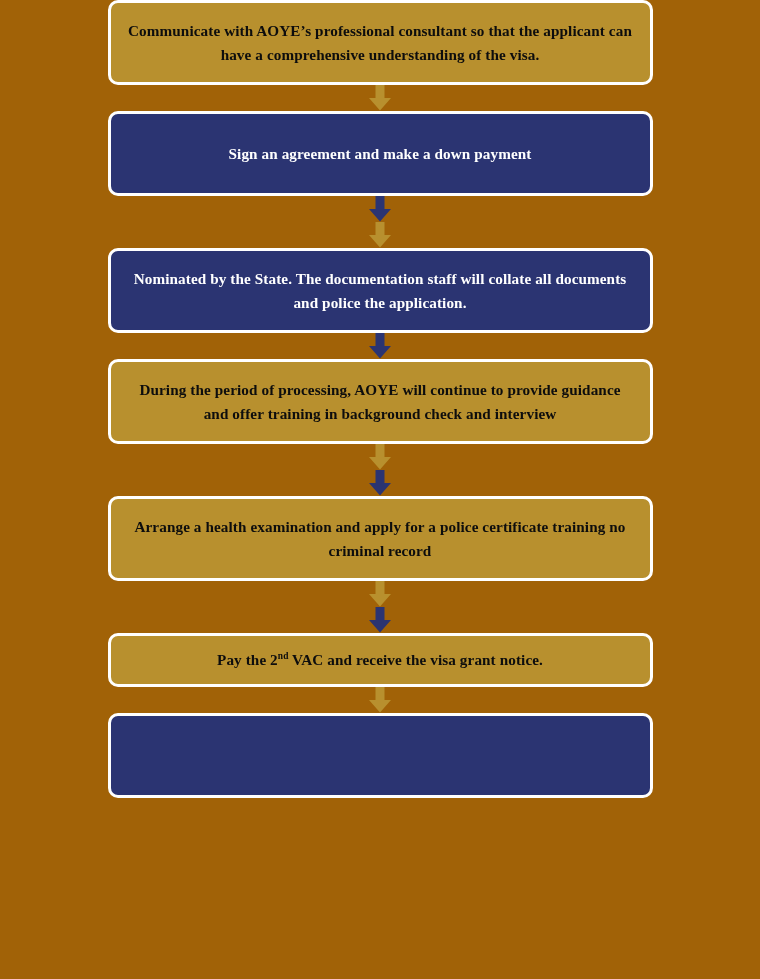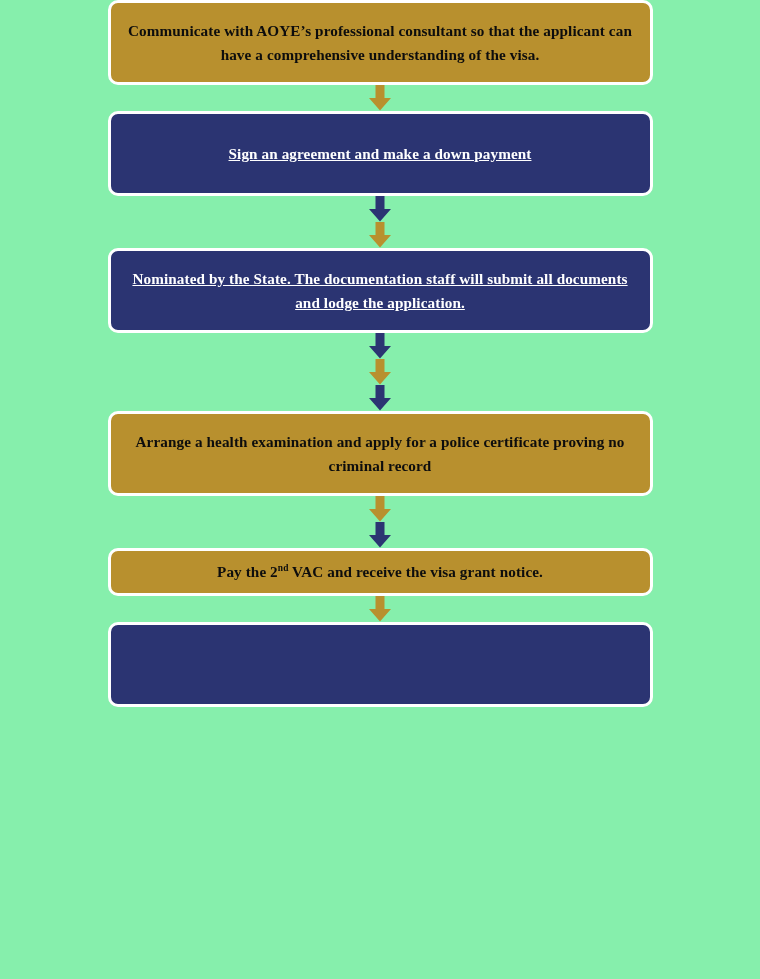--- a/index.html
+++ b/index.html
@@ -9,21 +9,21 @@
     height: 979px;
     background: #000000;
     font-family: "Liberation Serif", "DejaVu Serif", serif;
     overflow: hidden;
   }
 
   #flowchart {
     position: relative;
     width: 760px;
     height: 979px;
-    background: #86efac;
+    background: #a16207;
     display: flex;
     flex-direction: column;
     align-items: center;
   }
 
   .step-wrap {
     position: relative;
     width: 545px;
     display: flex;
     flex-direction: column;
@@ -40,31 +40,30 @@
     justify-content: center;
     text-align: center;
     padding: 6px 16px;
     font-weight: bold;
     font-size: 15.2px;
     line-height: 1.55;
     letter-spacing: 0.1px;
   }
 
   .step-box.h-tall { height: 85px; }
-  .step-box.h-short { height: 48px; }
+  .step-box.h-short { height: 54px; }
 
   .step-box.gold {
     background: #b8902e;
     color: #0d0d0d;
   }
 
   .step-box.navy {
     background: #2b3472;
     color: #ffffff;
-    text-decoration: underline;
   }
 
   .step-text {
     display: block;
     width: 100%;
   }
 
   .arrow {
     width: 26px;
     height: 26px;
@@ -103,41 +102,46 @@
         <path d="M8.5 0 H17.5 V13 H24 L13 25.5 L2 13 H8.5 Z" fill="#2b3472"></path>
       </svg>
     </div>
     <div class="arrow">
       <svg viewBox="0 0 26 26">
         <path d="M8.5 0 H17.5 V13 H24 L13 25.5 L2 13 H8.5 Z" fill="#b8902e"></path>
       </svg>
     </div>
     <div class="step-wrap">
       <div class="step-box navy h-tall">
-        <span class="step-text">Nominated by the State. The documentation staff will submit all documents and lodge the application.</span>
+        <span class="step-text">Nominated by the State. The documentation staff will collate all documents and police the application.</span>
       </div>
     </div>
     <div class="arrow">
       <svg viewBox="0 0 26 26">
         <path d="M8.5 0 H17.5 V13 H24 L13 25.5 L2 13 H8.5 Z" fill="#2b3472"></path>
       </svg>
+    </div>
+    <div class="step-wrap">
+      <div class="step-box gold h-tall">
+        <span class="step-text">During the period of processing, AOYE will continue to provide guidance and offer training in background check and interview</span>
+      </div>
     </div>
     <div class="arrow">
       <svg viewBox="0 0 26 26">
         <path d="M8.5 0 H17.5 V13 H24 L13 25.5 L2 13 H8.5 Z" fill="#b8902e"></path>
       </svg>
     </div>
     <div class="arrow">
       <svg viewBox="0 0 26 26">
         <path d="M8.5 0 H17.5 V13 H24 L13 25.5 L2 13 H8.5 Z" fill="#2b3472"></path>
       </svg>
     </div>
     <div class="step-wrap">
       <div class="step-box gold h-tall">
-        <span class="step-text">Arrange a health examination and apply for a police certificate proving no criminal record</span>
+        <span class="step-text">Arrange a health examination and apply for a police certificate training no criminal record</span>
       </div>
     </div>
     <div class="arrow">
       <svg viewBox="0 0 26 26">
         <path d="M8.5 0 H17.5 V13 H24 L13 25.5 L2 13 H8.5 Z" fill="#b8902e"></path>
       </svg>
     </div>
     <div class="arrow">
       <svg viewBox="0 0 26 26">
         <path d="M8.5 0 H17.5 V13 H24 L13 25.5 L2 13 H8.5 Z" fill="#2b3472"></path>

